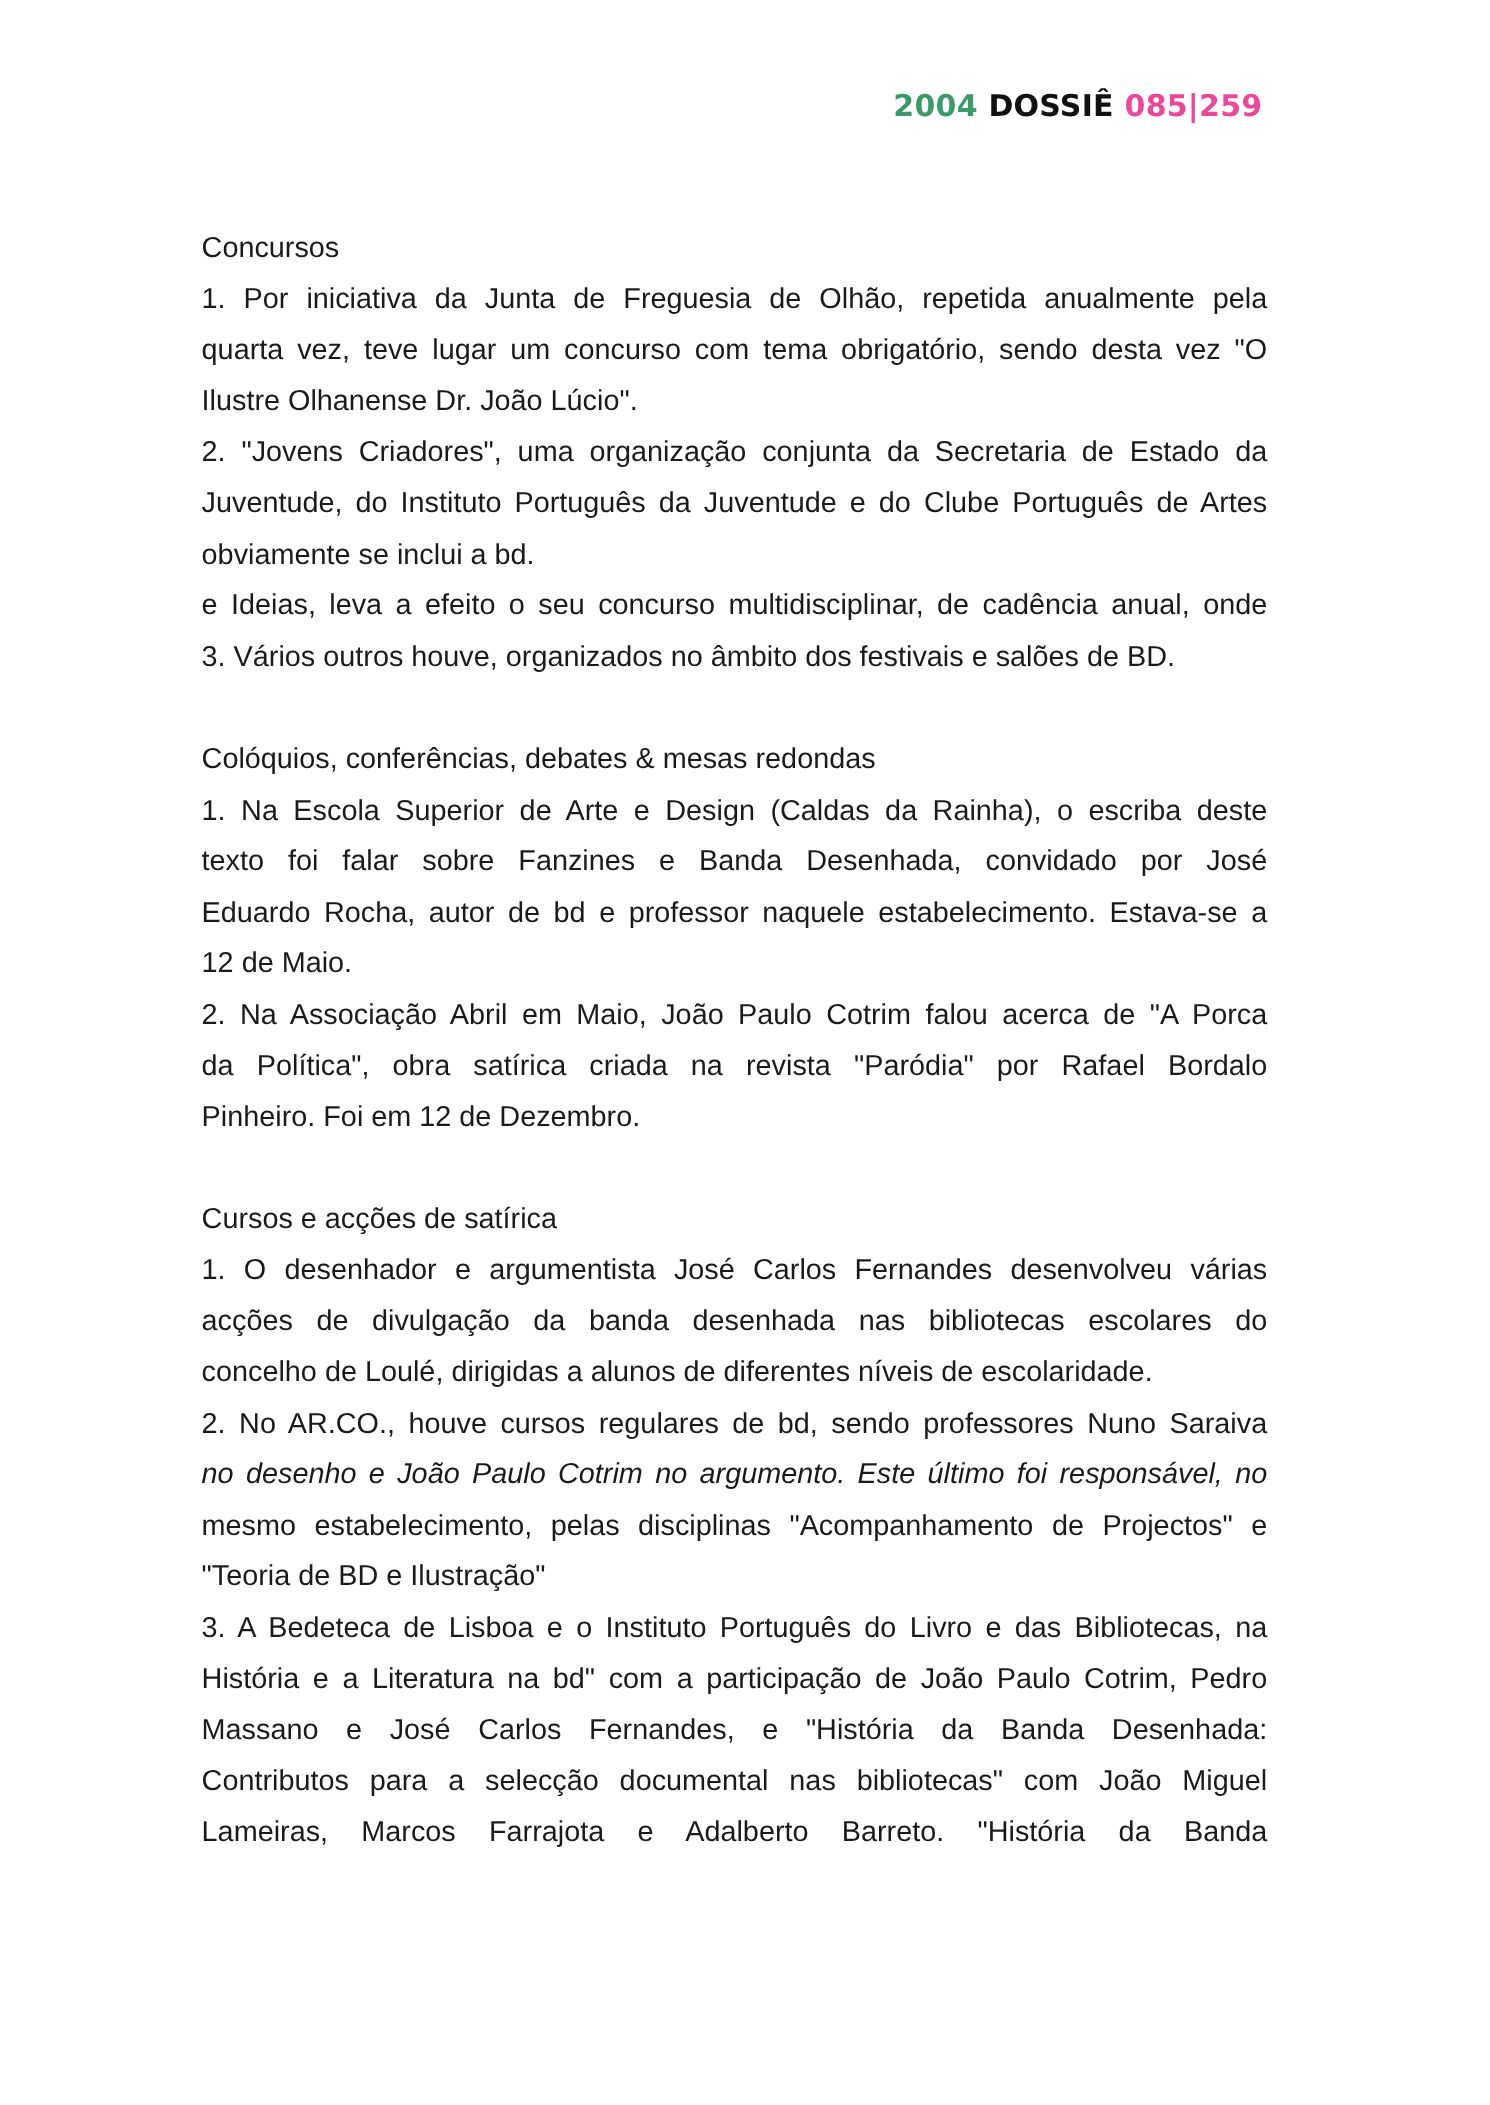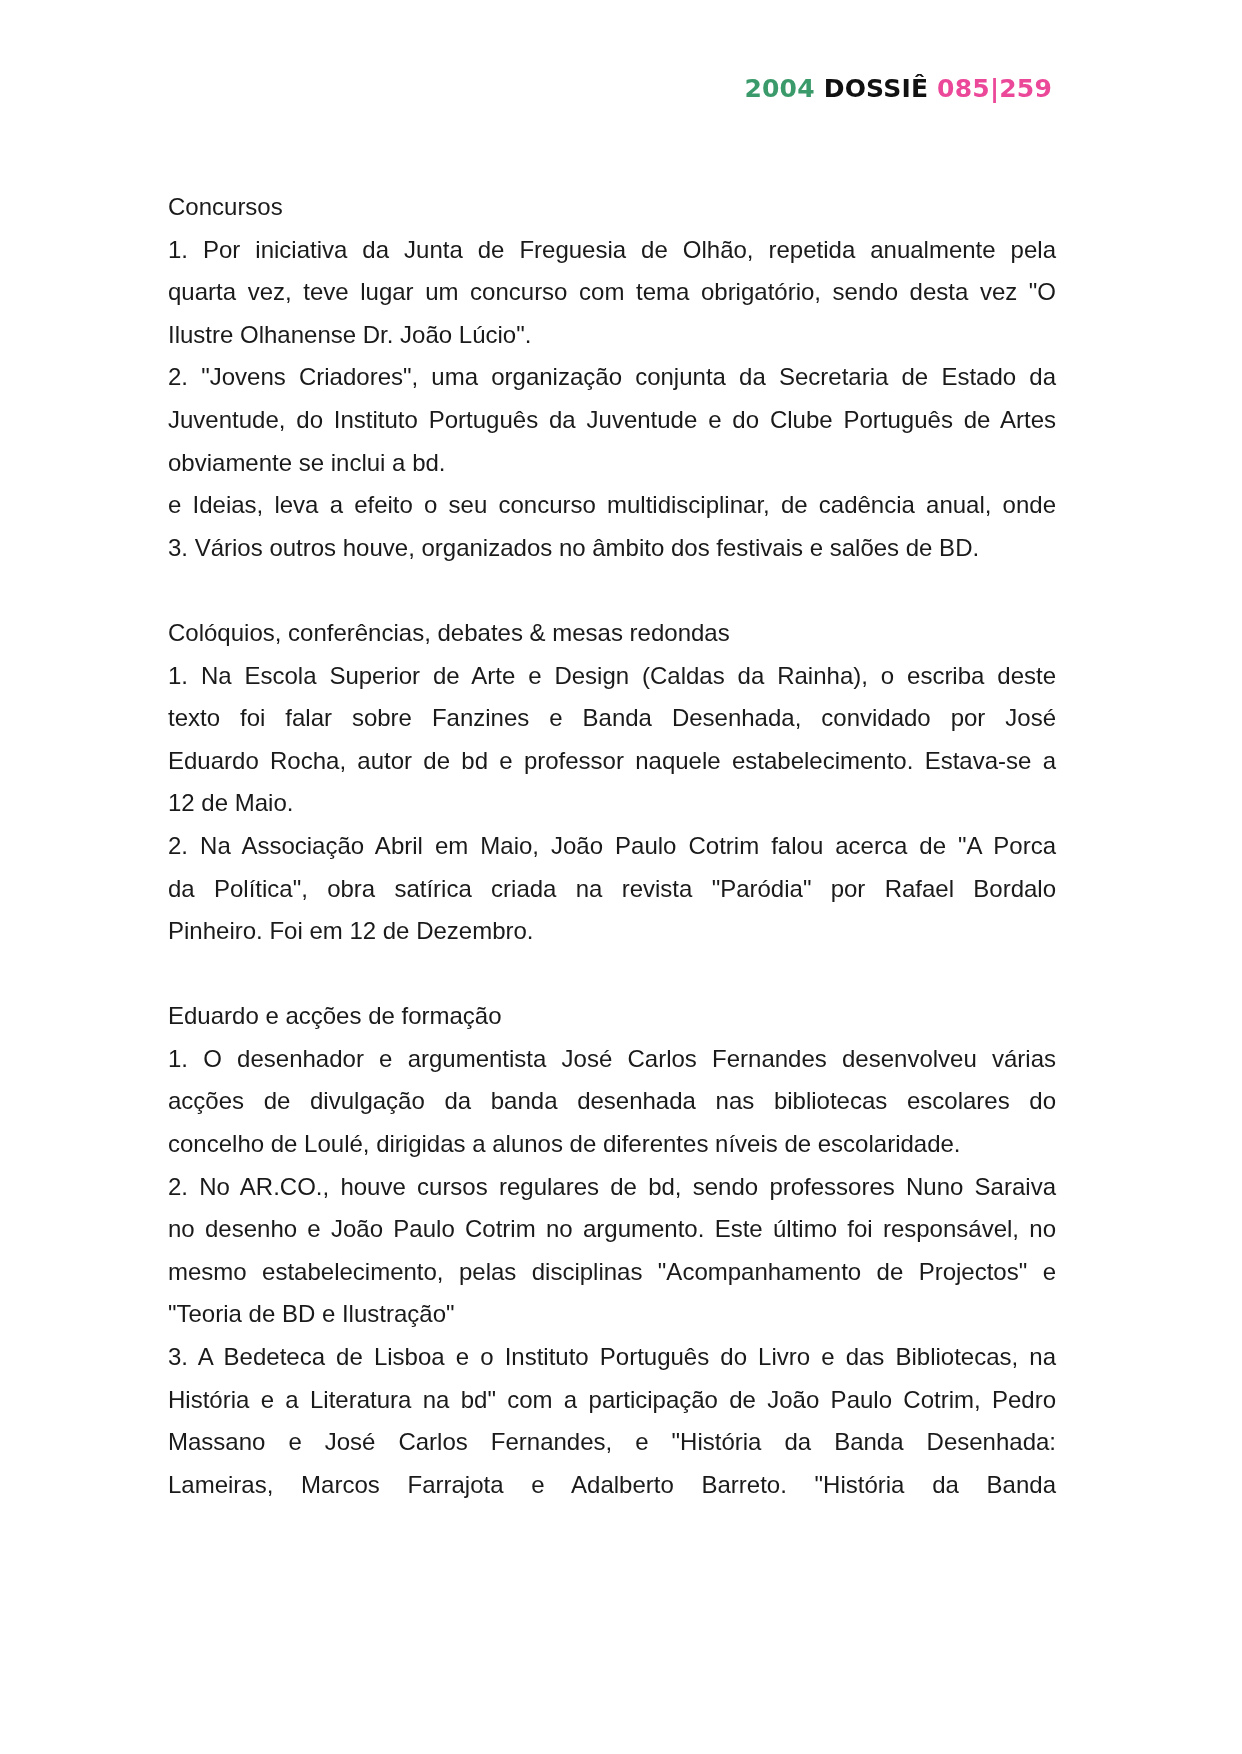--- a/index.html
+++ b/index.html
@@ -89,33 +89,34 @@
       <span class="line last" style="white-space: normal;">12 de Maio.</span>
     </div>
     <div>
       <span class="line" style="white-space: normal;">2. Na Associação Abril em Maio, João Paulo Cotrim falou acerca de "A Porca</span>
       <span class="line" style="white-space: normal;">da Política", obra satírica criada na revista "Paródia" por Rafael Bordalo</span>
       <span class="line last" style="white-space: normal;">Pinheiro. Foi em 12 de Dezembro.</span>
     </div>
   </div>
 
   <div class="section">
-    <span class="section-title">Eduardo e acções de formação</span>
+    <span class="section-title">Cursos e acções de satírica</span>
     <div>
       <span class="line" style="white-space: normal;">1. O desenhador e argumentista José Carlos Fernandes desenvolveu várias</span>
       <span class="line" style="white-space: normal;">acções de divulgação da banda desenhada nas bibliotecas escolares do</span>
       <span class="line last" style="white-space: normal;">concelho de Loulé, dirigidas a alunos de diferentes níveis de escolaridade.</span>
     </div>
     <div>
       <span class="line" style="white-space: normal;">2. No AR.CO., houve cursos regulares de bd, sendo professores Nuno Saraiva</span>
-      <span class="line" style="white-space: normal;">no desenho e João Paulo Cotrim no argumento. Este último foi responsável, no</span>
+      <span class="line" style="white-space: normal; font-style: italic;">no desenho e João Paulo Cotrim no argumento. Este último foi responsável, no</span>
       <span class="line" style="white-space: normal;">mesmo estabelecimento, pelas disciplinas "Acompanhamento de Projectos" e</span>
       <span class="line last" style="white-space: normal;">"Teoria de BD e Ilustração"</span>
     </div>
     <div>
       <span class="line" style="white-space: normal;">3. A Bedeteca de Lisboa e o Instituto Português do Livro e das Bibliotecas, na</span>
       <span class="line" style="white-space: normal;">História e a Literatura na bd" com a participação de João Paulo Cotrim, Pedro</span>
       <span class="line" style="white-space: normal;">Massano e José Carlos Fernandes, e "História da Banda Desenhada:</span>
+      <span class="line" style="white-space: normal;">Contributos para a selecção documental nas bibliotecas" com João Miguel</span>
       <span class="line" style="white-space: normal;">Lameiras, Marcos Farrajota e Adalberto Barreto. "História da Banda</span>
     </div>
   </div>
 
 </div>
 
 </body></html>

